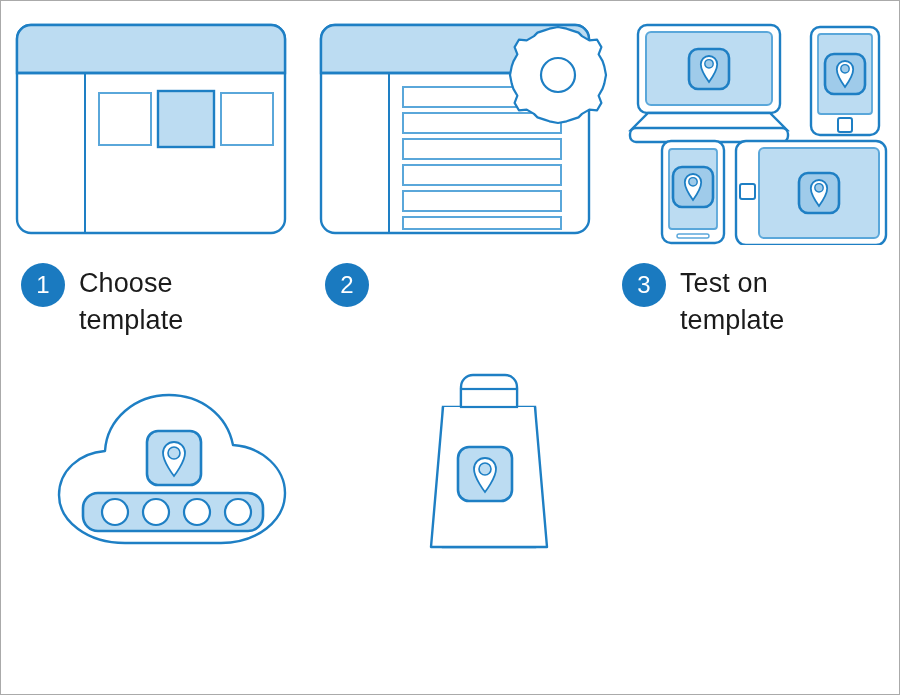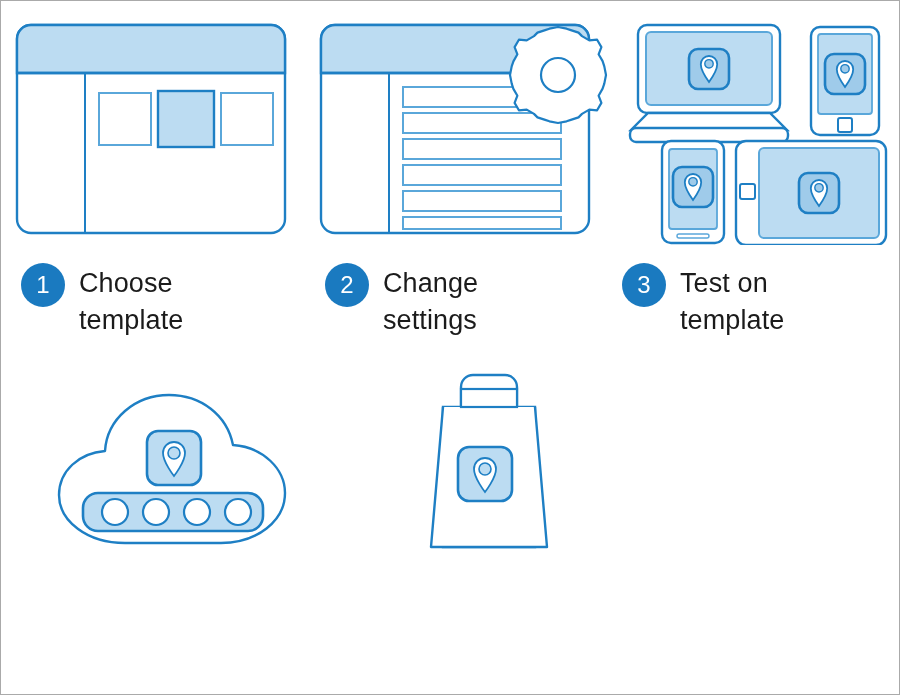--- a/index.html
+++ b/index.html
@@ -93,22 +93,20 @@
              L40.6,-20.7 L44.6,-13.9 L46.3,-8.6 L48,0 L46.3,8.6 L44.6,13.6 L40.6,20.7 L43.4,27.9
              L39.1,35.3 L31.3,34.6 L24,38.9 L20.5,42.4 L13.6,44.6 L8.6,46.3 L0,48 L-8.6,46.3
              L-13.6,44.6 L-20.5,42.4 L-24,38.9 L-31.3,34.6 L-39.1,35.3 L-43.4,27.9 L-40.6,20.7
              L-44.6,13.9 L-46.3,8.6 L-48,0 L-46.3,-8.6 L-44.6,-13.6 L-40.6,-20.7 L-43.4,-27.9
              L-39.1,-35.3 L-31.3,-34.6 L-24,-38.9 L-20.5,-42.4 L-13.6,-44.6 L-8.6,-46.3 Z"></path>
         <circle cx="0" cy="0" r="17" fill="#ffffff" stroke="#1e7fc4" stroke-width="2.2"></circle>
       </g>
     </svg>
     <div class="caption" style="left:6px; top:240px; width:290px;">
       <div class="badge">2</div>
-      <div class="label">Change
-settings</div>
     </div>
   </div>
 
   <div class="step" style="left:625px; top:14px;">
     <svg class="art" width="265" height="230" viewBox="0 0 265 230">
       <defs>
         <g id="appicon">
           <rect x="-20" y="-20" width="40" height="40" rx="9" ry="9" fill="#9fcbea" stroke="#1e7fc4" stroke-width="2.6"></rect>
           <path d="M0,-13 A8.2,8.2 0 0 1 8.2,-4.8 C8.2,1.5 0,13 0,13 C0,13 -8.2,1.5 -8.2,-4.8 A8.2,8.2 0 0 1 0,-13 Z" fill="#ffffff" stroke="#1e7fc4" stroke-width="1.8"></path>
           <circle cx="0" cy="-5.2" r="4.2" fill="#9fcbea" stroke="#1e7fc4" stroke-width="1.4"></circle>

